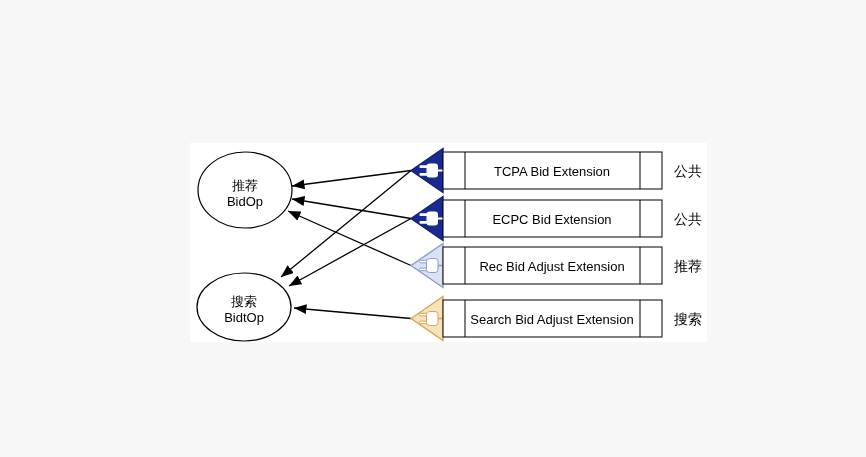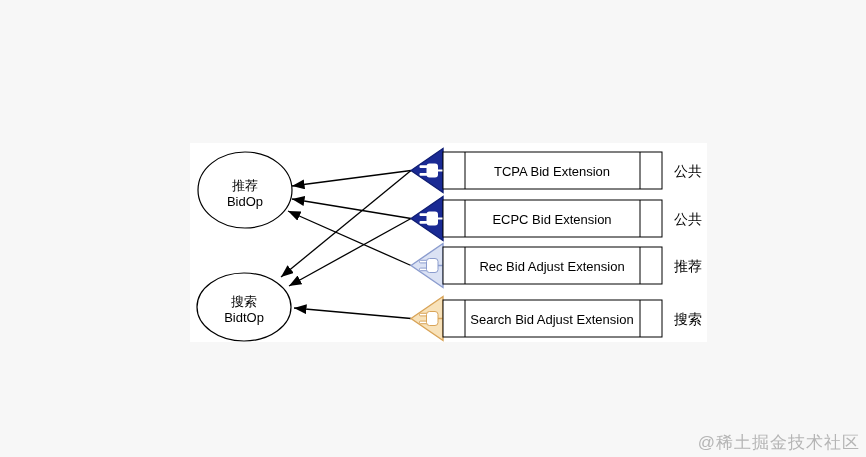--- a/index.html
+++ b/index.html
@@ -113,14 +113,13 @@
         <line x1="438" y1="318.5" x2="445" y2="318.5" stroke-width="1.5" stroke="#d9a458"></line>
       </g>
       <rect class="box" x="443" y="300" width="219" height="37"></rect>
       <line class="divider" x1="465" y1="300" x2="465" y2="337"></line>
       <line class="divider" x1="640" y1="300" x2="640" y2="337"></line>
       <text class="box-title" x="552" y="319" dominant-baseline="central">Search Bid Adjust Extension</text>
       <text class="scope-label" x="688" y="319" dominant-baseline="central">搜索</text>
     </g>
   </svg>
 
-  <div id="watermark" style="color: rgb(181, 181, 181);">@稀土掘金技术社区</div>
 </div>
 
 </body></html>

